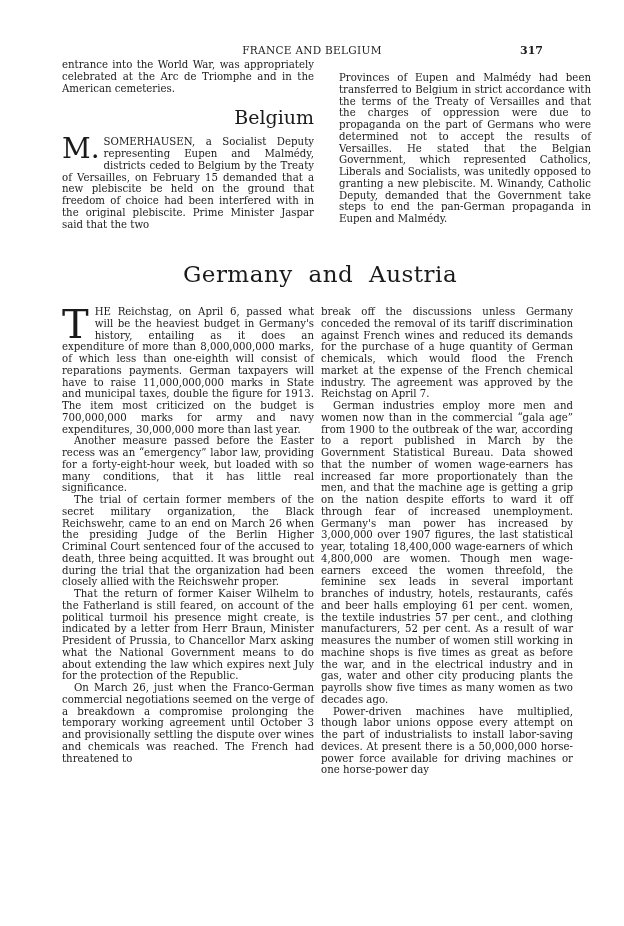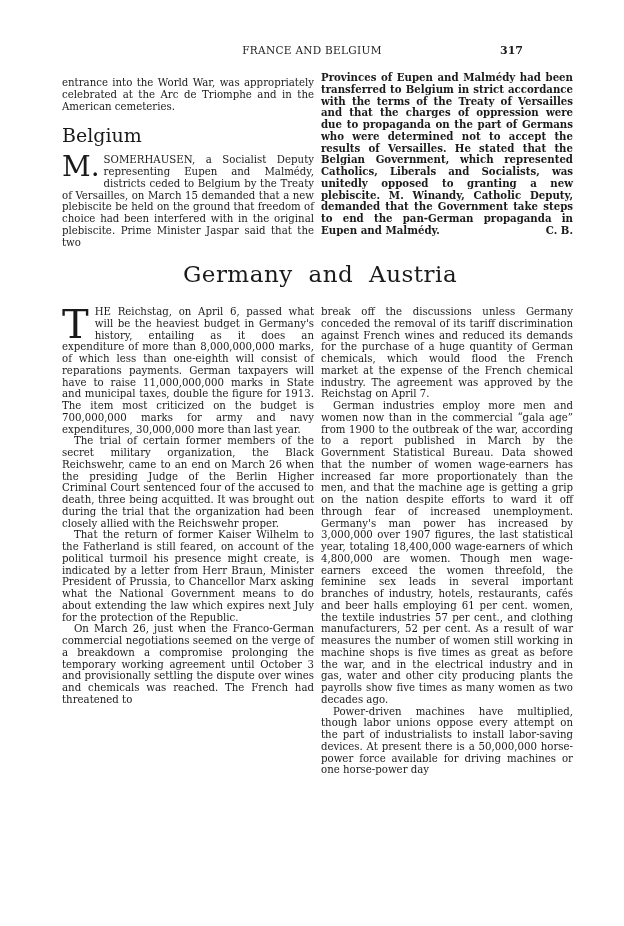--- a/index.html
+++ b/index.html
@@ -1,65 +1,65 @@
 <!DOCTYPE html>
 <html><head>
 <meta charset="utf-8">
 <style>
   html, body { margin: 0; padding: 0; background: #ffffff; }
   body { width: 624px; height: 926px; position: relative; overflow: hidden;
          font-family: "DejaVu Serif", serif; color: #1a1a1a; }
   .running-head { position: absolute; top: 44px; left: 0; width: 620px; height: 14px; }
   .rh-title { position: absolute; left: 0; width: 624px; text-align: center; top: 0;
               font-size: 10.5px; letter-spacing: 0.3px; }
-  .rh-page { position: absolute; left: 500px; top: 0; font-size: 11px; font-weight: bold; }
+  .rh-page { position: absolute; left: 520px; top: 0; font-size: 11px; font-weight: bold; }
   .col { position: absolute; width: 252px; font-size: 10.2px; line-height: 11.75px;
          text-align: justify; hyphens: manual; }
   .col p { margin: 0; text-indent: 12px; }
   .col p.noindent { text-indent: 0; }
-  .section-head { text-align: left; font-size: 19px; line-height: 22px; margin: 12px 0 8px 0;
+  .section-head { text-align: right; font-size: 19px; line-height: 22px; margin: 12px 0 8px 0;
                   font-family: "DejaVu Serif", serif; font-weight: normal; }
   .big-head { position: absolute; top: 261px; left: 0; width: 624px; text-align: center;
               font-size: 23px; letter-spacing: 0.5px; word-spacing: 8px; padding-left: 8px; }
   .dropcap { float: left; font-size: 40px; line-height: 32px; margin: 2px 6px 0 0;
              font-family: "DejaVu Serif", serif; }
   .dropcap-m { float: left; font-size: 28px; line-height: 24px; margin: 1px 4px 0 0; }
   .leadin { font-variant: small-caps; }
 </style>
 </head>
 <body>
 
 <div class="running-head">
   <div class="rh-title">FRANCE AND BELGIUM</div>
   <div class="rh-page">317</div>
 </div>
 
-<div class="col" style="left:62px; top:77px;">
+<div class="col" style="left:62px; top:59px;">
   <p class="noindent">entrance into the World War, was appropriately celebrated at the Arc de Triomphe and in the American cemeteries.</p>
   <div class="section-head">Belgium</div>
   <p class="noindent">
     <span class="dropcap-m">M.</span>
     <span class="leadin">SOMERHAUSEN,</span>
-    <span>a Socialist Deputy representing Eupen and Malmédy, districts ceded to Belgium by the Treaty of Versailles, on March 15 demanded that a new plebiscite be held on the ground that freedom of choice had been interfered with in the original plebiscite. Prime Minister Jaspar said that the two</span>
+    <span>a Socialist Deputy representing Eupen and Malmédy, districts ceded to Belgium by the Treaty of Versailles, on February 15 demanded that a new plebiscite be held on the ground that freedom of choice had been interfered with in the original plebiscite. Prime Minister Jaspar said that the two</span>
   </p>
 </div>
 
-<div class="col" style="left:321px; top:72px;font-weight:bold;">
+<div class="col" style="left:339px; top:72px;">
   <p class="noindent">Provinces of Eupen and Malmédy had been transferred to Belgium in strict accordance with the terms of the Treaty of Versailles and that the charges of oppression were due to propaganda on the part of Germans who were determined not to accept the results of Versailles. He stated that the Belgian Government, which represented Catholics, Liberals and Socialists, was unitedly opposed to granting a new plebiscite. M. Winandy, Catholic Deputy, demanded that the Government take steps to end the pan-German propaganda in Eupen and Malmédy.</p>
-  <p class="noindent" style="text-align:right; margin-top:-11.75px;">C. B.</p>
 </div>
 
 <div class="big-head">Germany and Austria</div>
 
 <div class="col" style="left:62px; top:306px;">
   <p class="noindent">
     <span class="dropcap">T</span>
     <span class="leadin">HE</span>
     <span>Reichstag, on April 6, passed what will be the heaviest budget in Germany's history, entailing as it does an expenditure of more than 8,000,000,000 marks, of which less than one-eighth will consist of reparations payments. German taxpayers will have to raise 11,000,000,000 marks in State and municipal taxes, double the figure for 1913. The item most criticized on the budget is 700,000,000 marks for army and navy expenditures, 30,000,000 more than last year.</span>
   </p>
+  <p>Another measure passed before the Easter recess was an “emergency” labor law, providing for a forty-eight-hour week, but loaded with so many conditions, that it has little real significance.</p>
   <p>The trial of certain former members of the secret military organization, the Black Reichswehr, came to an end on March 26 when the presiding Judge of the Berlin Higher Criminal Court sentenced four of the accused to death, three being acquitted. It was brought out during the trial that the organization had been closely allied with the Reichswehr proper.</p>
   <p>That the return of former Kaiser Wilhelm to the Fatherland is still feared, on account of the political turmoil his presence might create, is indicated by a letter from Herr Braun, Minister President of Prussia, to Chancellor Marx asking what the National Government means to do about extending the law which expires next July for the protection of the Republic.</p>
   <p>On March 26, just when the Franco-German commercial negotiations seemed on the verge of a breakdown a compromise prolonging the temporary working agreement until October 3 and provisionally settling the dispute over wines and chemicals was reached. The French had threatened to</p>
 </div>
 
 <div class="col" style="left:321px; top:306px;">
   <p class="noindent">break off the discussions unless Germany conceded the removal of its tariff discrimination against French wines and reduced its demands for the purchase of a huge quantity of German chemicals, which would flood the French market at the expense of the French chemical industry. The agreement was approved by the Reichstag on April 7.</p>
   <p>German industries employ more men and women now than in the commercial “gala age” from 1900 to the outbreak of the war, according to a report published in March by the Government Statistical Bureau. Data showed that the number of women wage-earners has increased far more proportionately than the men, and that the machine age is getting a grip on the nation despite efforts to ward it off through fear of increased unemployment. Germany's man power has increased by 3,000,000 over 1907 figures, the last statistical year, totaling 18,400,000 wage-earners of which 4,800,000 are women. Though men wage-earners exceed the women threefold, the feminine sex leads in several important branches of industry, hotels, restaurants, cafés and beer halls employing 61 per cent. women, the textile industries 57 per cent., and clothing manufacturers, 52 per cent. As a result of war measures the number of women still working in machine shops is five times as great as before the war, and in the electrical industry and in gas, water and other city producing plants the payrolls show five times as many women as two decades ago.</p>
   <p>Power-driven machines have multiplied, though labor unions oppose every attempt on the part of industrialists to install labor-saving devices. At present there is a 50,000,000 horse-power force available for driving machines or one horse-power day</p>
 </div>

